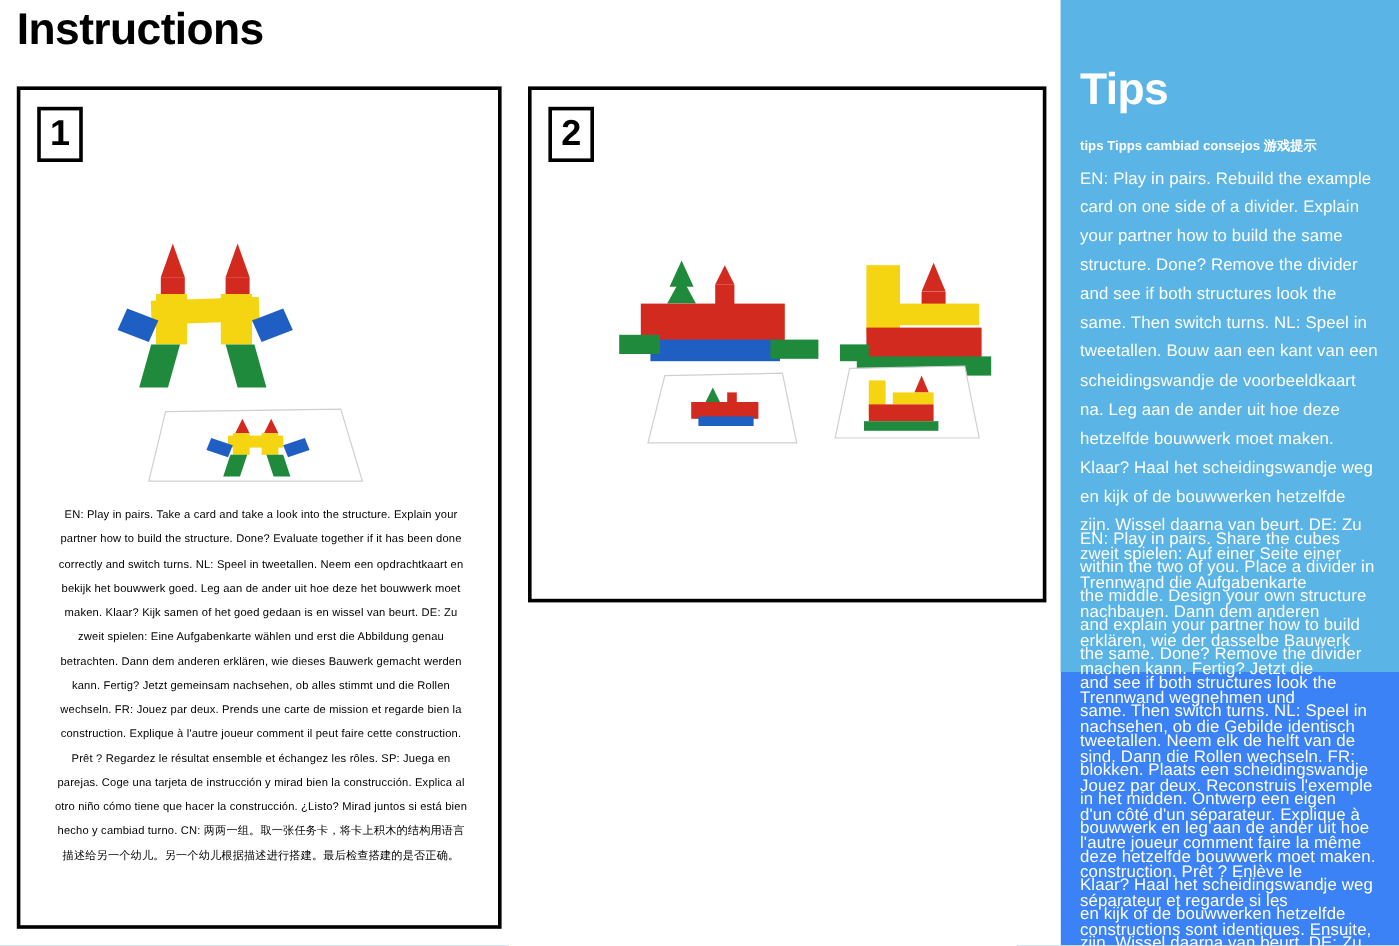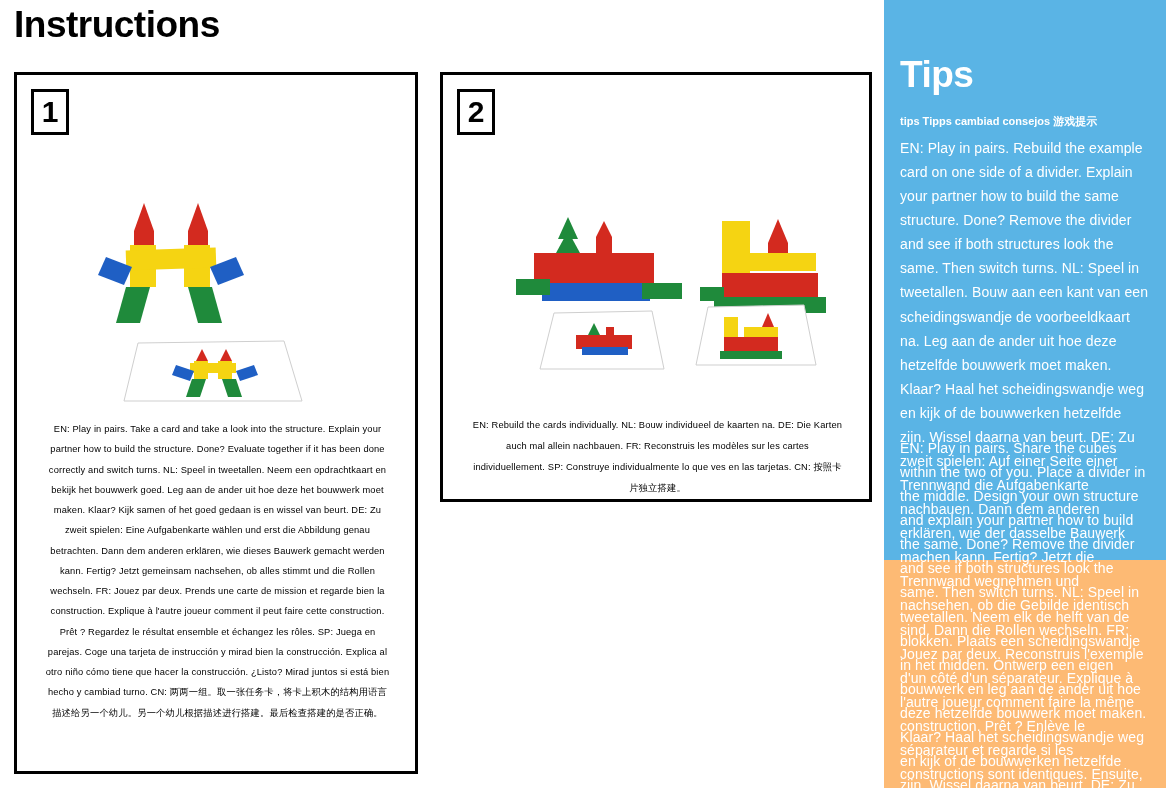--- a/index.html
+++ b/index.html
@@ -7,21 +7,21 @@
     margin: 0; padding: 0;
     width: 1166px; height: 788px;
     background: #ffffff;
     font-family: "Liberation Sans", sans-serif;
     overflow: hidden;
   }
   .page {
     position: relative;
     width: 1166px;
     height: 788px;
-    background: #fdba74;
+    background: #3b82f6;
     padding-left: 40px;
   }
 
   
   .main {
     position: absolute;
     left: 0; top: 0;
     width: 884px; height: 788px;
     background: #ffffff;
   }
@@ -246,21 +246,20 @@
             <polygon points="252,120 348,118 360,178 240,178" fill="#ffffff" stroke="#cfcfcf" stroke-width="1"></polygon>
             <rect x="268" y="130" width="14" height="28" fill="#f5d412"></rect>
             <polygon points="312,126 318,140 306,140" fill="#d32a1f"></polygon>
             <rect x="288" y="140" width="34" height="10" fill="#f5d412"></rect>
             <rect x="268" y="150" width="54" height="14" fill="#d32a1f"></rect>
             <rect x="264" y="164" width="62" height="8" fill="#1f8a3b"></rect>
           </g>
         </svg>
       </div>
 
-      <div class="panel-text" id="text-2">EN: Rebuild the cards individually. NL: Bouw individueel de kaarten na. DE: Die Karten auch mal allein nachbauen. FR: Reconstruis les modèles sur les cartes individuellement. SP: Construye individualmente lo que ves en las tarjetas. CN: 按照卡片独立搭建。</div>
     </div>
 
   </div>
 
   <div class="tips">
     <div class="tips-title">Tips</div>
     <div class="tips-sub">tips Tipps cambiad consejos 游戏提示</div>
     <div class="tips-body" id="tips-p1">EN: Play in pairs. Rebuild the example card on one side of a divider. Explain your partner how to build the same structure. Done? Remove the divider and see if both structures look the same. Then switch turns. NL: Speel in tweetallen. Bouw aan een kant van een scheidingswandje de voorbeeldkaart na. Leg aan de ander uit hoe deze hetzelfde bouwwerk moet maken. Klaar? Haal het scheidingswandje weg en kijk of de bouwwerken hetzelfde zijn. Wissel daarna van beurt. DE: Zu zweit spielen: Auf einer Seite einer Trennwand die Aufgabenkarte nachbauen. Dann dem anderen erklären, wie der dasselbe Bauwerk machen kann. Fertig? Jetzt die Trennwand wegnehmen und nachsehen, ob die Gebilde identisch sind. Dann die Rollen wechseln. FR: Jouez par deux. Reconstruis l'exemple d'un côté d'un séparateur. Explique à l'autre joueur comment faire la même construction. Prêt ? Enlève le séparateur et regarde si les constructions sont identiques. Ensuite, échangez les rôles. SP: Juega en parejas. Construye un lado de la separación (ES23210) una copia de la tarjeta ejemplar. Explica al otro niño cómo tiene que hacer la misma construcción. ¿Listo? Quita la separación y mira si las construcciones son iguales. Después, cambiar turnos. CN: 两个人一组玩。按照卡片在分隔挡板一侧搭建。告诉你的小伙伴怎么样搭建同样的物体。做完了？移开分隔挡板，看看搭建是不是一样。然后让他跟你讲。</div>
     <div class="tips-body" id="tips-p2">EN: Play in pairs. Share the cubes within the two of you. Place a divider in the middle. Design your own structure and explain your partner how to build the same. Done? Remove the divider and see if both structures look the same. Then switch turns. NL: Speel in tweetallen. Neem elk de helft van de blokken. Plaats een scheidingswandje in het midden. Ontwerp een eigen bouwwerk en leg aan de ander uit hoe deze hetzelfde bouwwerk moet maken. Klaar? Haal het scheidingswandje weg en kijk of de bouwwerken hetzelfde zijn. Wissel daarna van beurt. DE: Zu zweit spielen: Jeder nimmt die Hälfte der Bauklötze. Eine Trennwand in der Mitte aufstellen. Eine entwirft ein Bauwerk und erklärt dem anderen, wie er dieses bauen kann. Fertig? Die Trennwand wegnehmen und nachsehen, ob die Gebilde identisch sind. Dann die Rollen wechseln. FR: Jouez par deux. Prenez chacun la moitié des blocs. Place d'un séparateur au milieu. Crée ta propre construction et explique à l'autre joueur comment il peut faire pareil. Prêt ? Enlève le séparateur et regarde si les constructions sont identiques. Ensuite, échangez les rôles. SP: Juega en parejas. Cada uno coge la mitad de los cubos. Coloca una separación (ES23210) en el medio. Diseña una construcción propia y explica al otro cómo hacer la misma construcción. ¿Listo? Quita la separación y mira si las construcciones son iguales. Después, cambiar turnos. CN: 两个人一组玩。分享所有的积木。在中间放一个分隔挡。设计你的独特的造型然后告诉你的小伙伴怎么搭建。做完了？移开分隔挡板，看看两边是不是一样。然后让他跟你讲。</div>
   </div>

